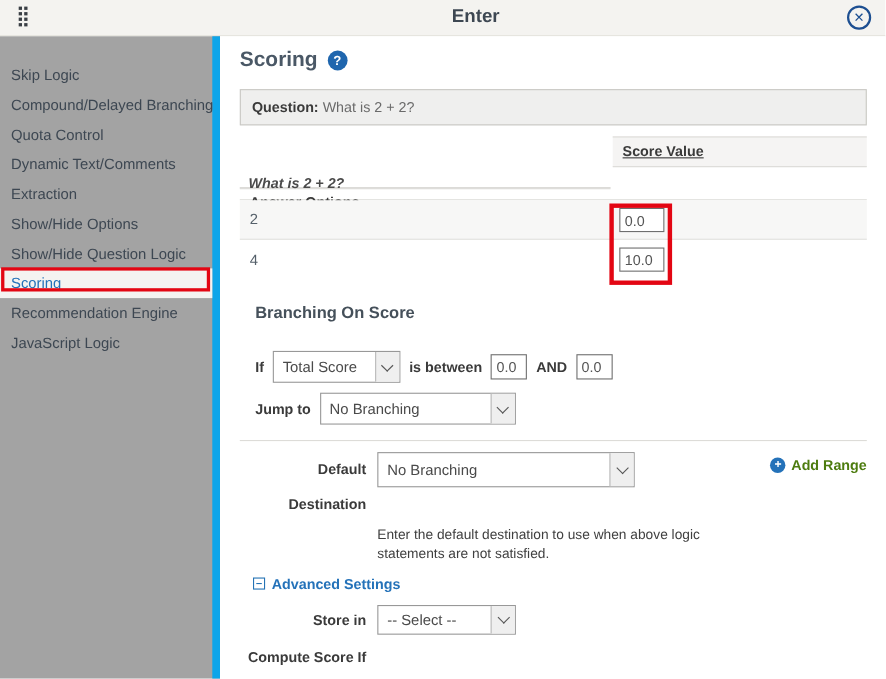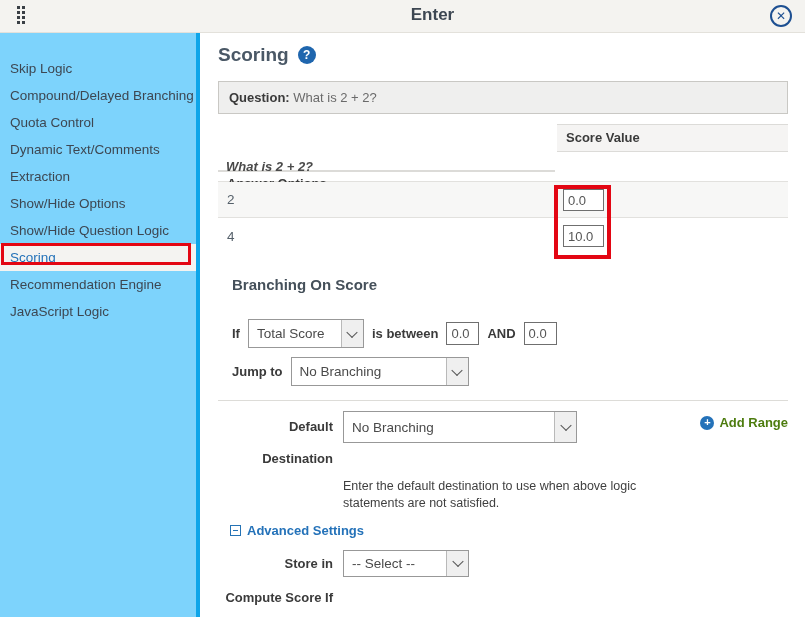--- a/index.html
+++ b/index.html
@@ -35,21 +35,21 @@
     color: #1d4f91; font-size: 12px; font-weight: bold;
     display: flex; align-items: center; justify-content: center;
     cursor: pointer; background: #f4f3f0;
   }
 
   
   .layout { display: flex; height: 584px; }
 
   
   .sidebar {
-    width: 200px; background: #7dd3fc; border-right: 4px solid #0ea5e9;
+    width: 200px; background: #a3a3a3; border-right: 7px solid #0ea5e9;
     padding-top: 22px; position: relative; flex: none;
   }
   .nav-item {
     height: 27px; line-height: 27px; padding-left: 10px;
     font-size: 13.5px; color: #3d4752; cursor: pointer; white-space: nowrap;
   }
   .nav-item.active { color: #2472b9; background: #f4f3f1; }
   .sidebar-annotation {
     position: absolute; left: 1px; top: 210px; width: 190px; height: 22px;
     border: 3px solid #e30613; pointer-events: none;
@@ -77,21 +77,21 @@
 
   
   .tbl { margin-top: 10px; width: 570px; }
   .tbl-head { display: flex; gap: 2px; height: 28px; }
   .tbl-head .cell {
     background: #f5f4f3; border-top: 1px solid #dcdbd8; border-bottom: 1px solid #dcdbd8;
     font-size: 13px; font-weight: bold; color: #3a3a3a;
     line-height: 26px; padding-left: 9px;
   }
   .tbl-head .c1 { width: 337px; margin-top: 46px; }
-  .tbl-head .c2 { flex: 1; }
+  .tbl-head .c2 { flex: 1; text-decoration: underline; }
   .tbl-group {
     height: 30px; line-height: 30px; padding-left: 8px;
     font-size: 13px; font-weight: bold; font-style: italic; color: #4a4a4a;
     border-bottom: 1px solid #e2e1de;
   }
   .tbl-row {
     height: 36px; position: relative; display: flex; align-items: center;
     font-size: 13.5px; color: #55606a; padding-left: 9px;
   }
   .tbl-row.shaded { background: #f7f7f6; border-bottom: 1px solid #e2e1de; }

